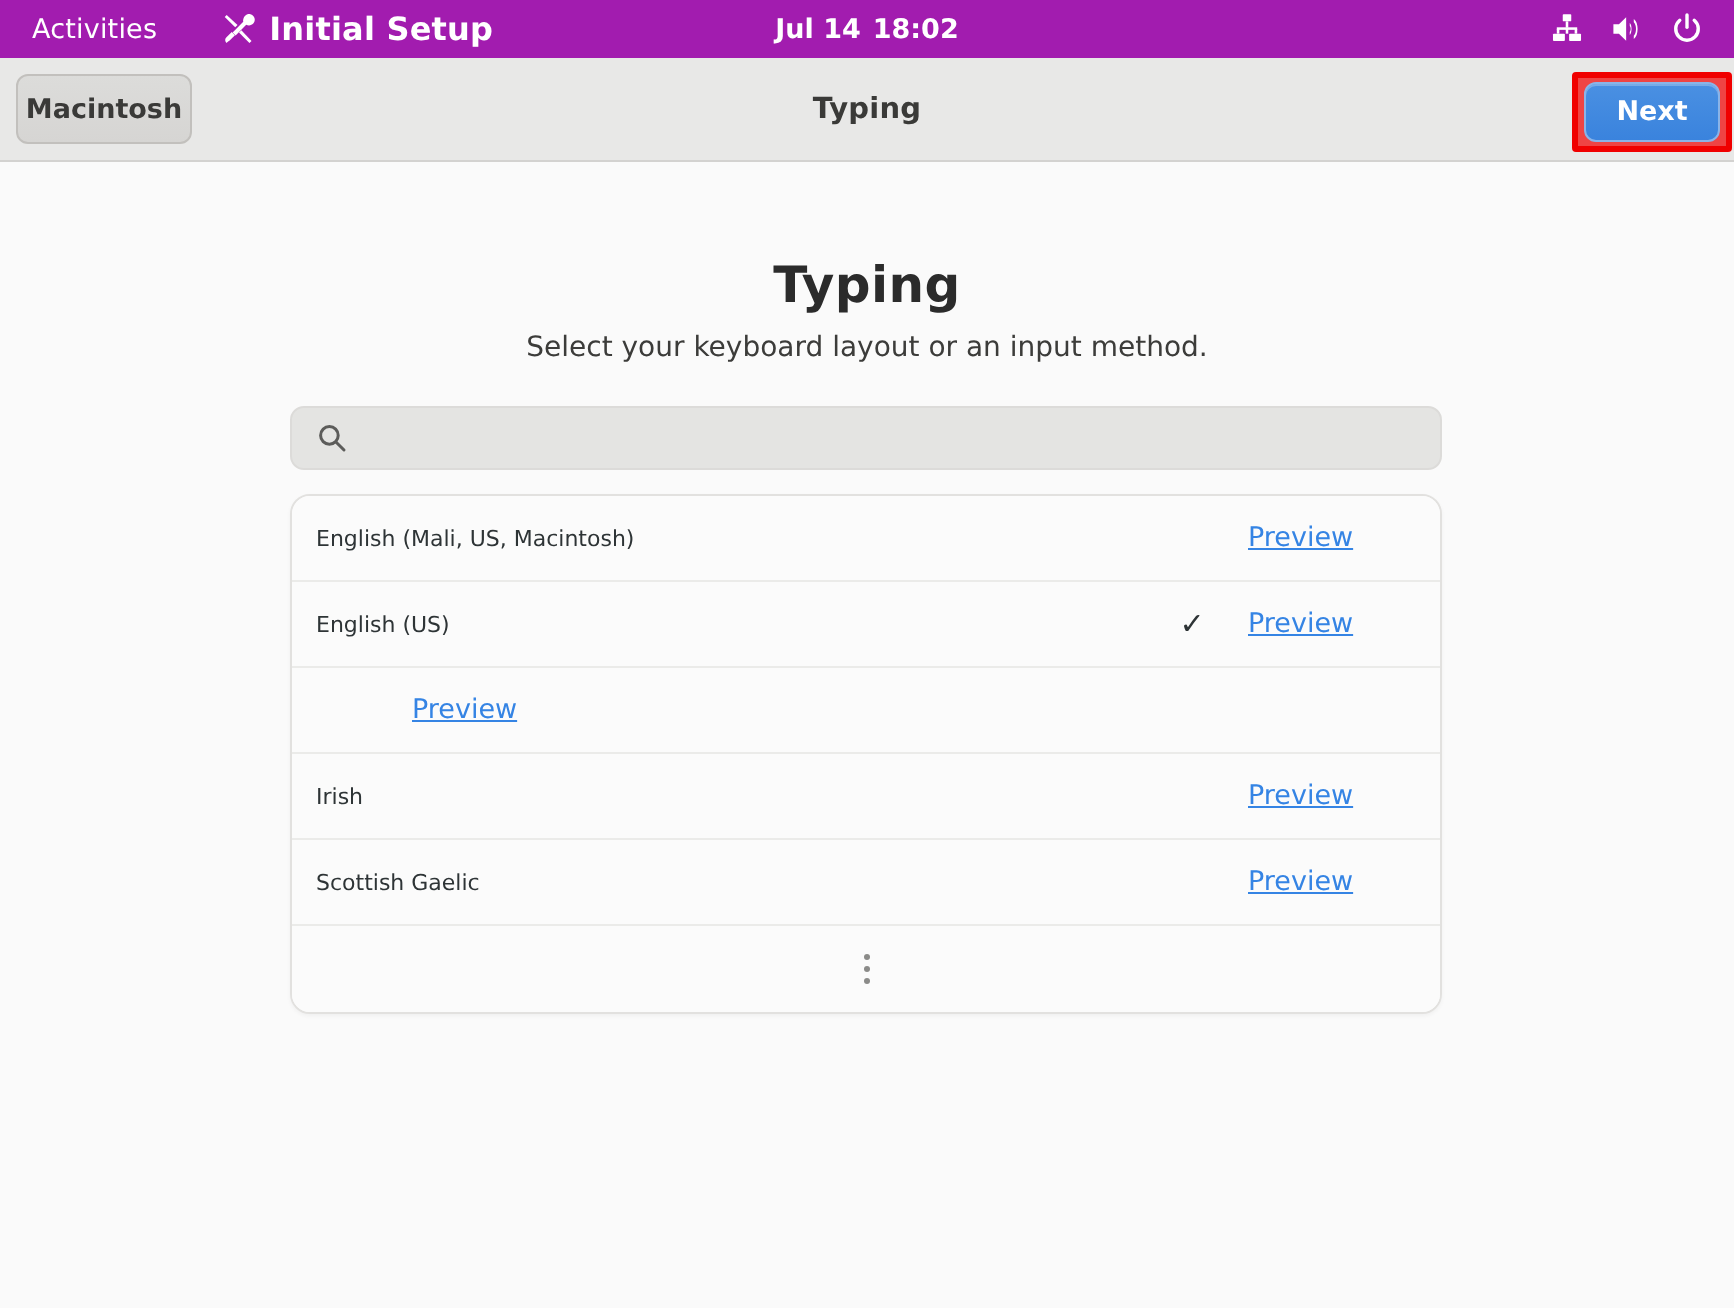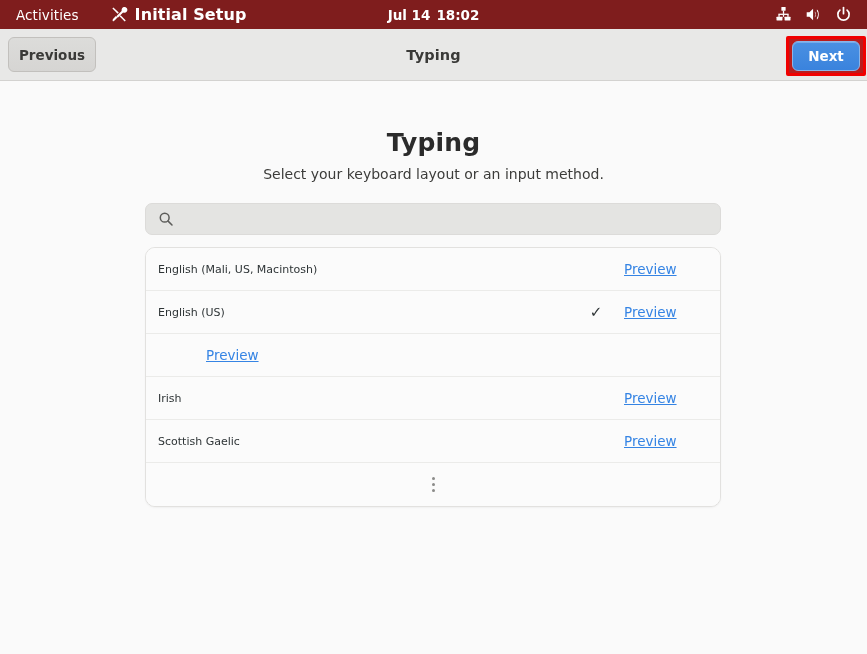--- a/index.html
+++ b/index.html
@@ -16,21 +16,21 @@
     color: #2e3436;
     -webkit-font-smoothing: antialiased;
   }
 
   
   .topbar {
     position: absolute;
     top: 0; left: 0;
     width: 867px;
     height: 29px;
-    background: #7f1d1d;
+    background: #a21caf;
     color: #ffffff;
     display: flex;
     align-items: center;
     font-size: 13.5px;
   }
   .topbar-left {
     display: flex;
     align-items: center;
     height: 100%;
   }
@@ -134,21 +134,21 @@
 
   
   .next-wrap {
     position: absolute;
     right: 1px;
     top: 7px;
     width: 80px;
     height: 40px;
     border: 3px solid #f00000;
     border-radius: 2px;
-    background: #b91c1c;
+    background: #ef4444;
     display: flex;
     align-items: center;
     justify-content: center;
   }
   .btn-next {
     width: 68px;
     height: 30px;
     background: linear-gradient(to bottom, #4a90e2, #3a83dd);
     border: 1px solid #8ab4e8;
     border-radius: 6px;
@@ -350,21 +350,21 @@
           <path d="M4.6 3.9 A5.3 5.3 0 1 0 11.4 3.9"></path>
           <path d="M8 1.4 L8 7.2"></path>
         </g>
       </svg>
     </span>
   </div>
 </div>
 
 <div class="headerbar">
   <button class="btn-previous">
-    <span>Previous</span>
+    <span>Macintosh</span>
   </button>
   <div class="hb-title">Typing</div>
   <div class="next-wrap">
     <button class="btn-next">
       <span>Next</span>
     </button>
   </div>
 </div>
 
 <div class="content">

